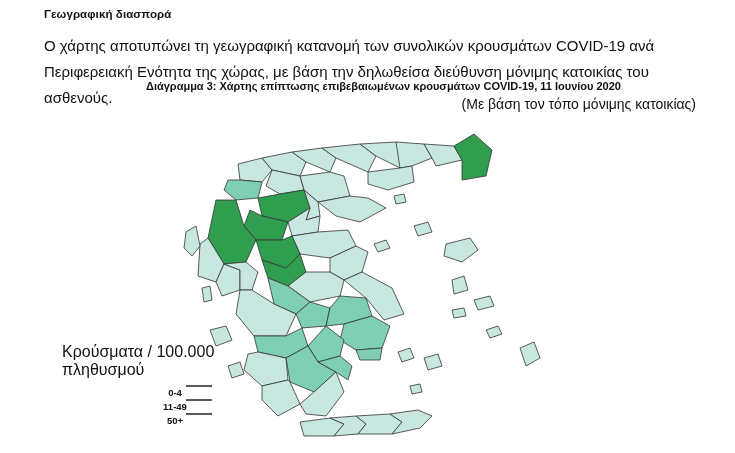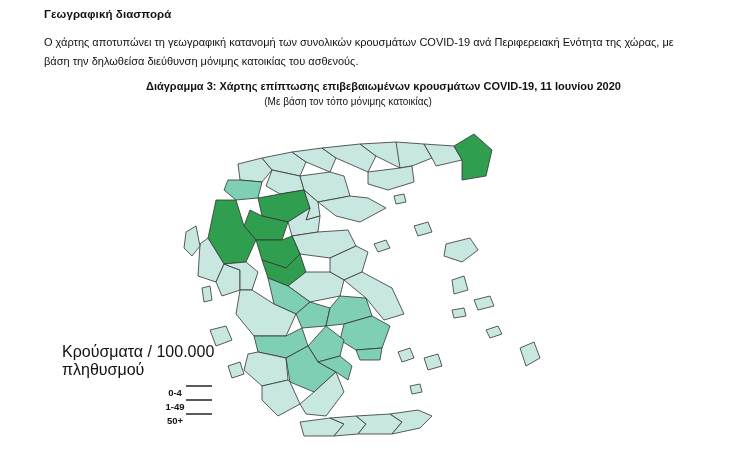--- a/index.html
+++ b/index.html
@@ -27,41 +27,41 @@
     font-size: 11.5px;
     font-weight: bold;
     color: #111111;
     letter-spacing: 0.1px;
   }
   .body-text {
     position: absolute;
     left: 44px;
     top: 33px;
     width: 648px;
-    font-size: 11px;
-    line-height: 19px;
+    font-size: 15px;
+    line-height: 26px;
     color: #111111;
   }
   .fig-title {
     position: absolute;
     left: 16px;
     top: 80px;
     width: 735px;
     text-align: center;
     font-size: 11px;
     font-weight: bold;
     color: #111111;
   }
   .fig-subtitle {
     position: absolute;
     left: 0;
     top: 96px;
     width: 696px;
-    text-align: center;
-    font-size: 10px;
+    text-align: right;
+    font-size: 14px;
     color: #111111;
   }
   .map-wrap {
     position: absolute;
     left: 0;
     top: 104px;
     width: 735px;
     height: 340px;
   }
   .map-svg {
@@ -192,21 +192,21 @@
     <div class="legend-title">Κρούσματα / 100.000 πληθυσμού</div>
 
     <div class="legend-row">
       <span class="legend-swatch" style="background:#e3f2ee"></span>
       <span class="legend-label">0-4</span>
     </div>
 
 
     <div class="legend-row">
       <span class="legend-swatch" style="background:#7ecfb4"></span>
-      <span class="legend-label">1-49</span>
+      <span class="legend-label">11-49</span>
     </div>
 
     <div class="legend-row">
       <span class="legend-swatch" style="background:#2f9e4f"></span>
       <span class="legend-label">50+</span>
     </div>
   </div>
 
 </div>
 

